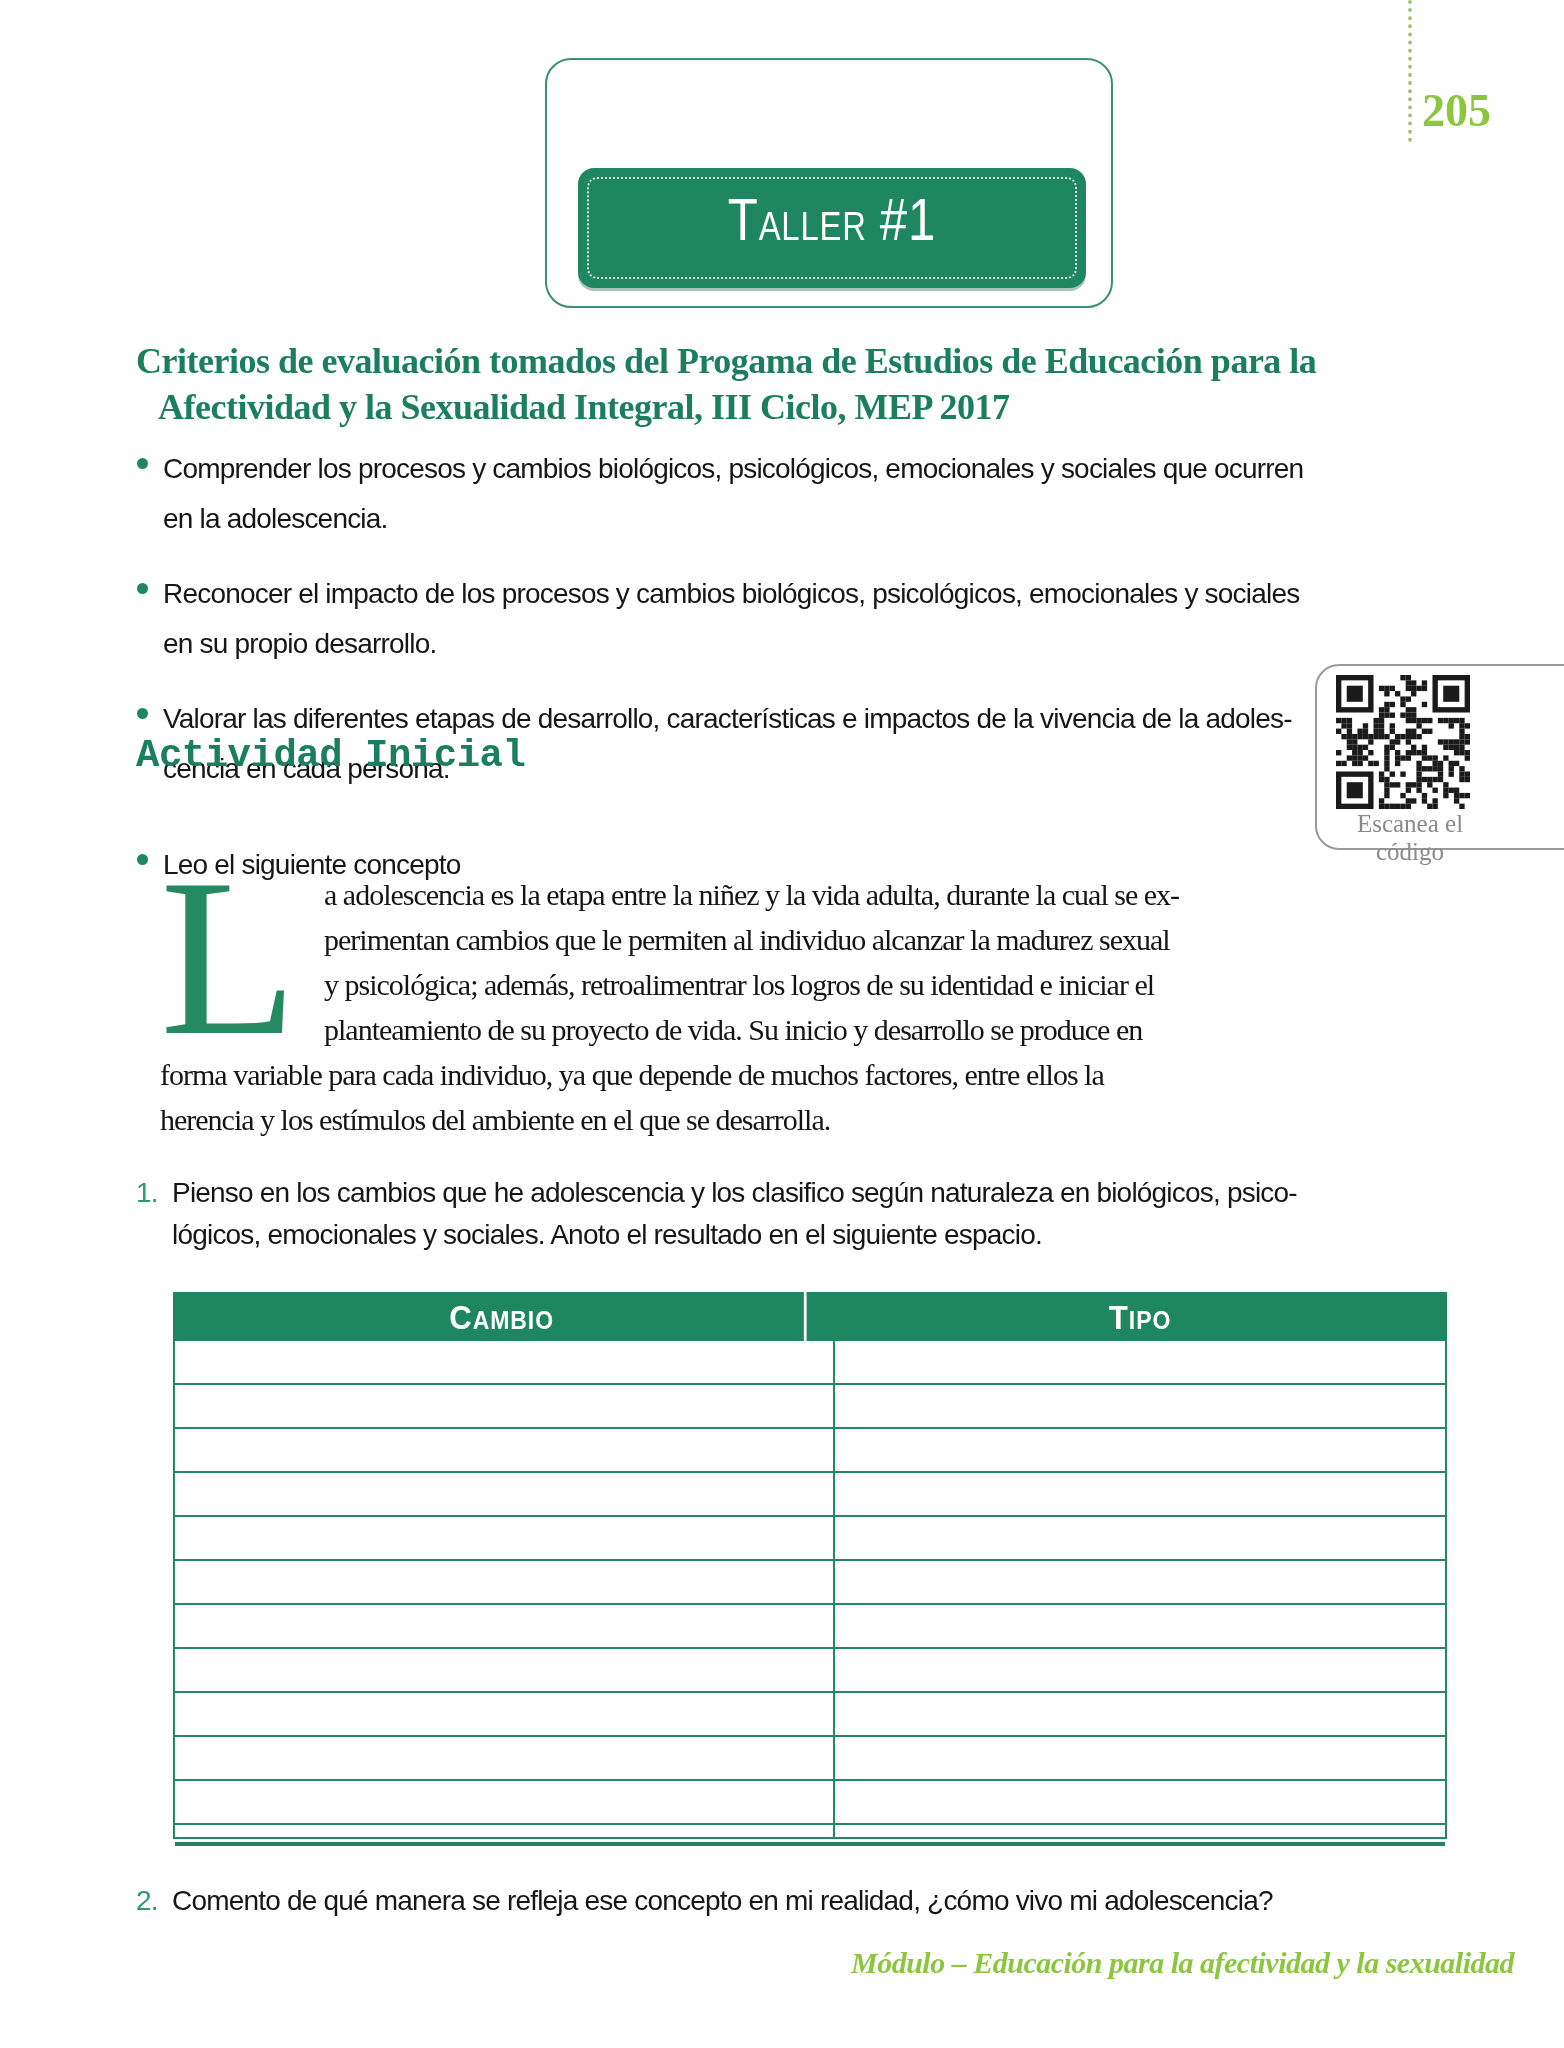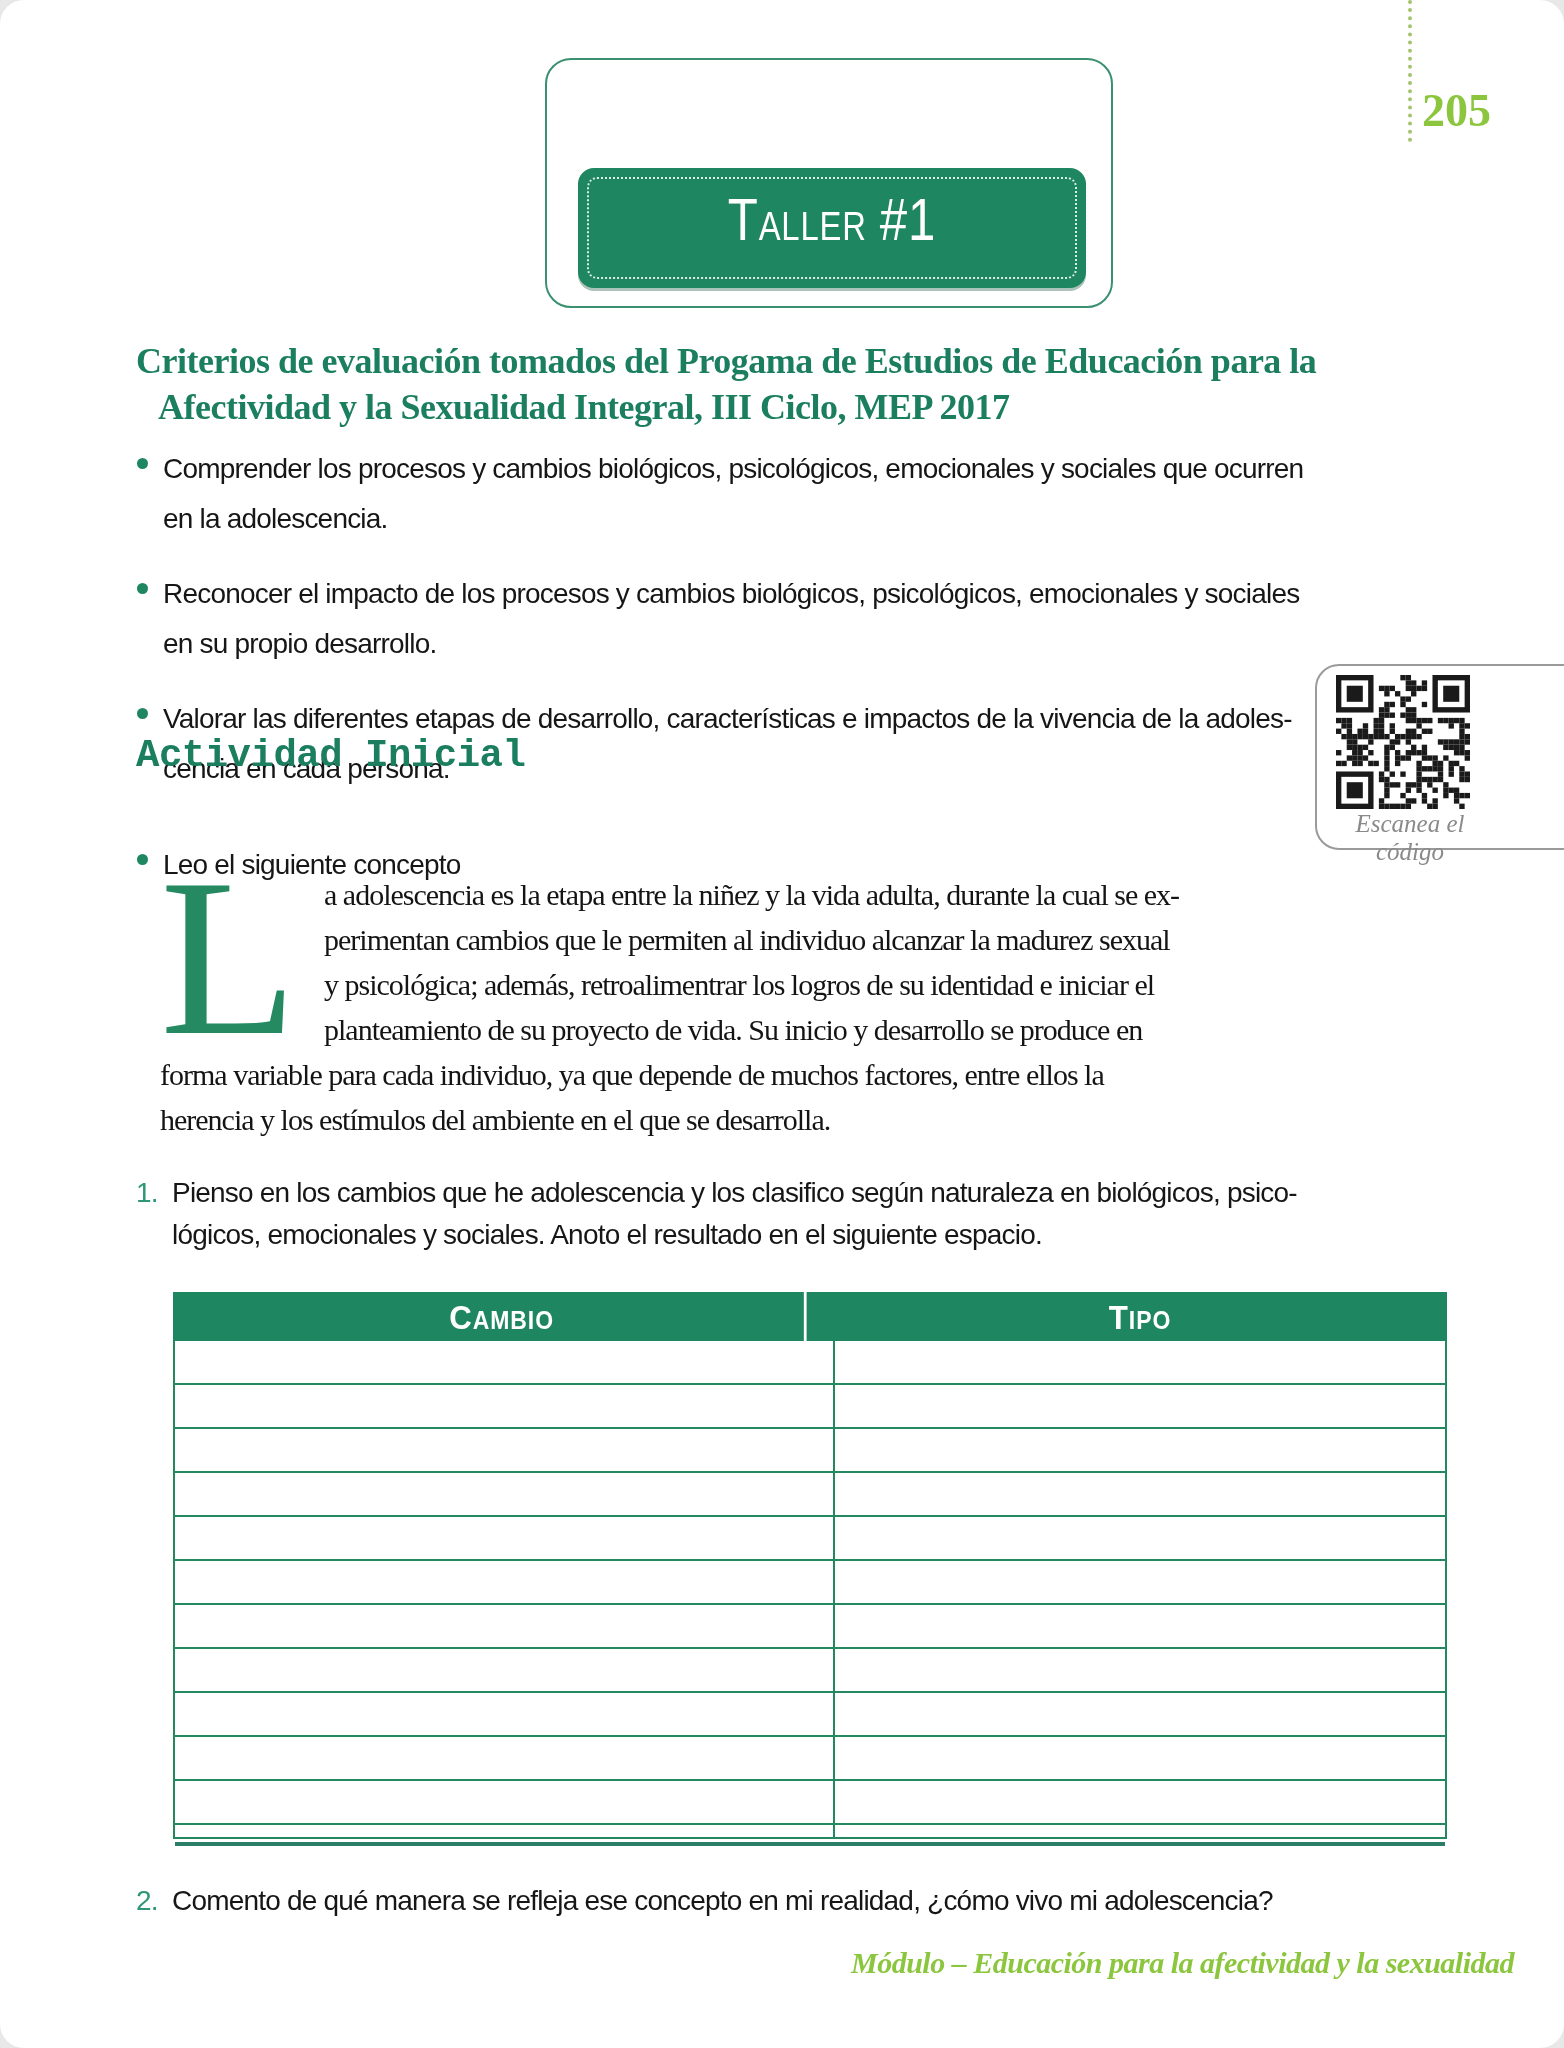--- a/index.html
+++ b/index.html
@@ -11,21 +11,21 @@
     --table-outer:#2a7d66;
     --qr-frame:#9a9a9a;
     --caption-gray:#8a8a8a;
     --ink:#141414;
   }
   *{margin:0;padding:0;box-sizing:border-box;}
   html,body{background:#e8e8e8;}
   .page{
     position:relative;width:1564px;height:2048px;margin:0 auto;
     background:#ffffff;overflow:hidden;
-    font-family:"Liberation Sans",sans-serif;color:var(--ink);border-radius:24px;
+    font-family:"Liberation Sans",sans-serif;color:var(--ink);
   }
   
   .top-dotted{position:absolute;left:1408px;top:0;height:142px;width:0;
     border-left:4px dotted #a3c46a;}
   .page-num{position:absolute;left:1422px;top:84px;
     font-family:"Liberation Serif",serif;font-weight:bold;font-size:46px;
     color:var(--light-green);}
   
   .banner-outline{position:absolute;left:545px;top:58px;width:568px;height:250px;
     border:2px solid #3b9070;border-radius:26px;}
@@ -54,21 +54,21 @@
   
   .activity-title{position:absolute;left:136px;top:734px;
     font-family:Liberation Mono, monospace;font-weight:bold;font-size:39px;
     color:var(--heading-green);letter-spacing:-.5px;}
   .activity-bullet{position:absolute;left:136px;top:840px;width:900px;list-style:none;}
   
   .qr-frame{position:absolute;left:1315px;top:664px;width:300px;height:186px;
     border:2px solid var(--qr-frame);border-radius:24px;}
   .qr-code{position:absolute;left:19px;top:9px;width:134px;height:134px;}
   .qr-caption{position:absolute;left:4px;top:144px;width:178px;text-align:center;
-    font-family:"Liberation Serif",serif;font-style:italic;font-size:25px;
+    font-family:"Liberation Serif",serif;font-size:25px;
     color:var(--caption-gray);}
   
   .concept{position:absolute;left:160px;top:872px;width:1290px;
     font-family:"Liberation Serif",serif;font-size:30px;line-height:45px;
     letter-spacing:-1px;color:var(--ink);}
   .dropcap{float:left;width:152px;height:162px;margin:6px 12px 12px 0;
     font-size:225px;line-height:158px;color:#258a62;overflow:visible;}
   .concept-text{white-space:pre-line;}
   
   .task{position:absolute;left:136px;display:flex;width:1396px;

